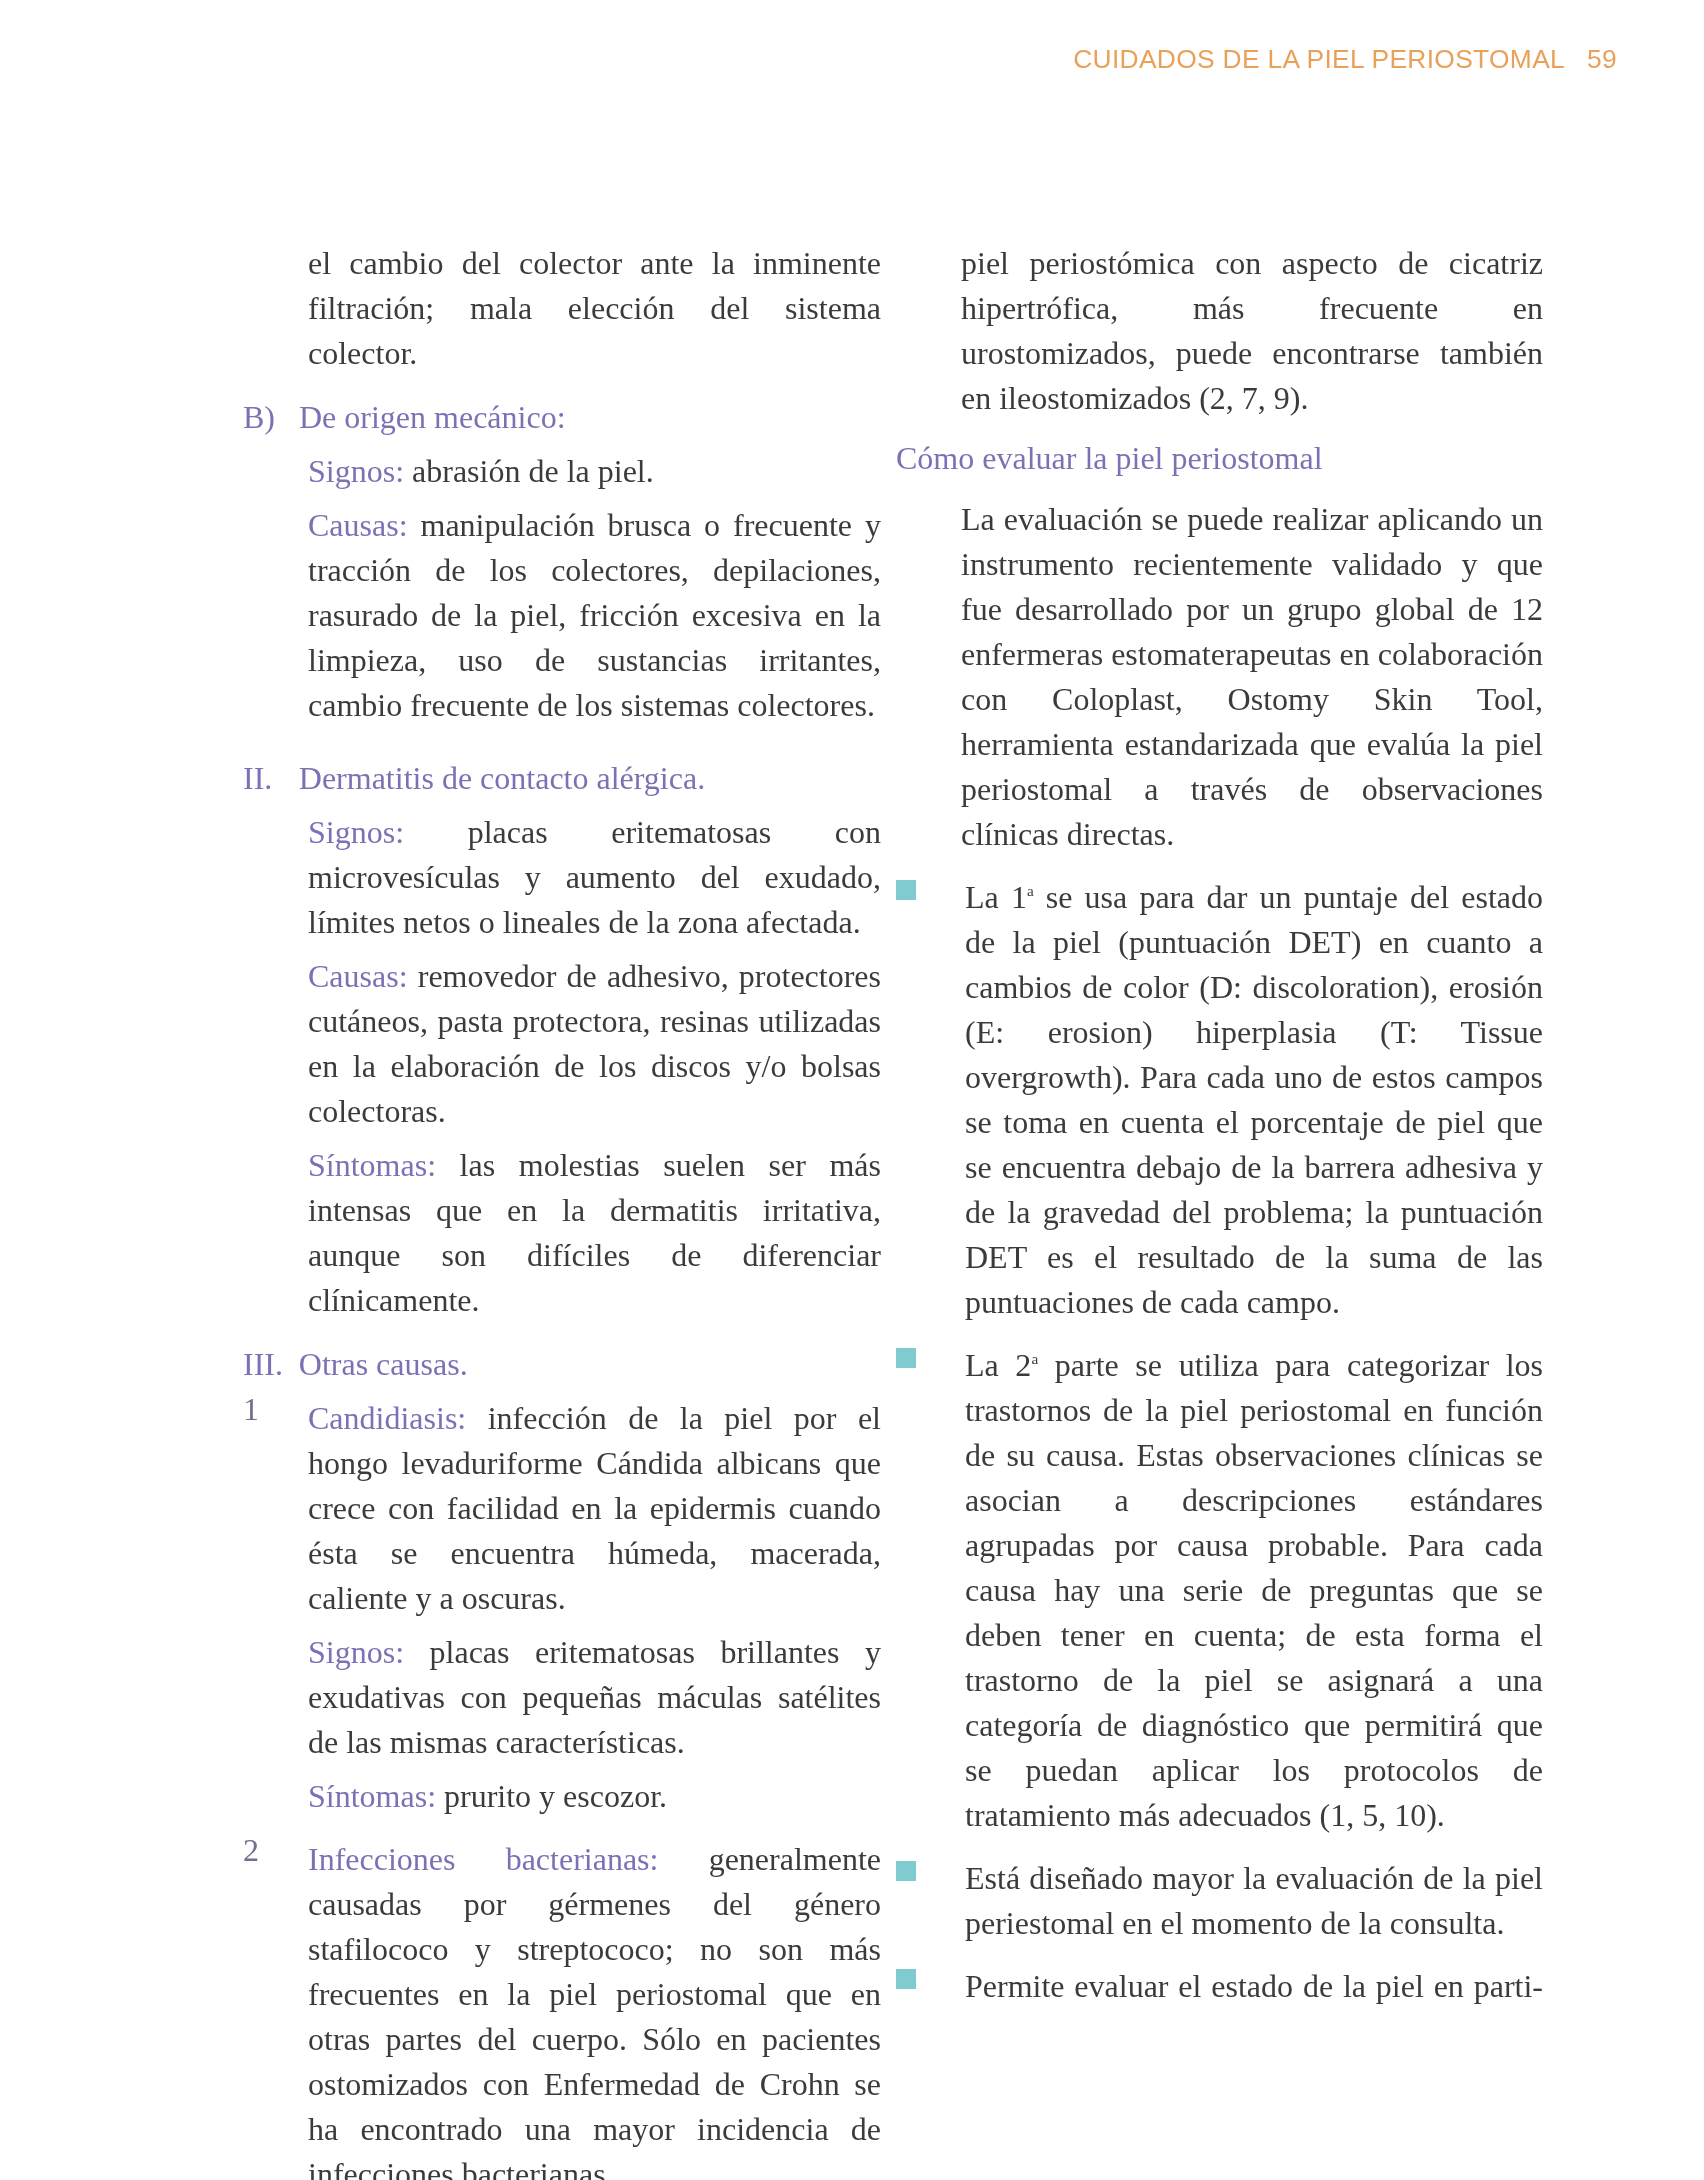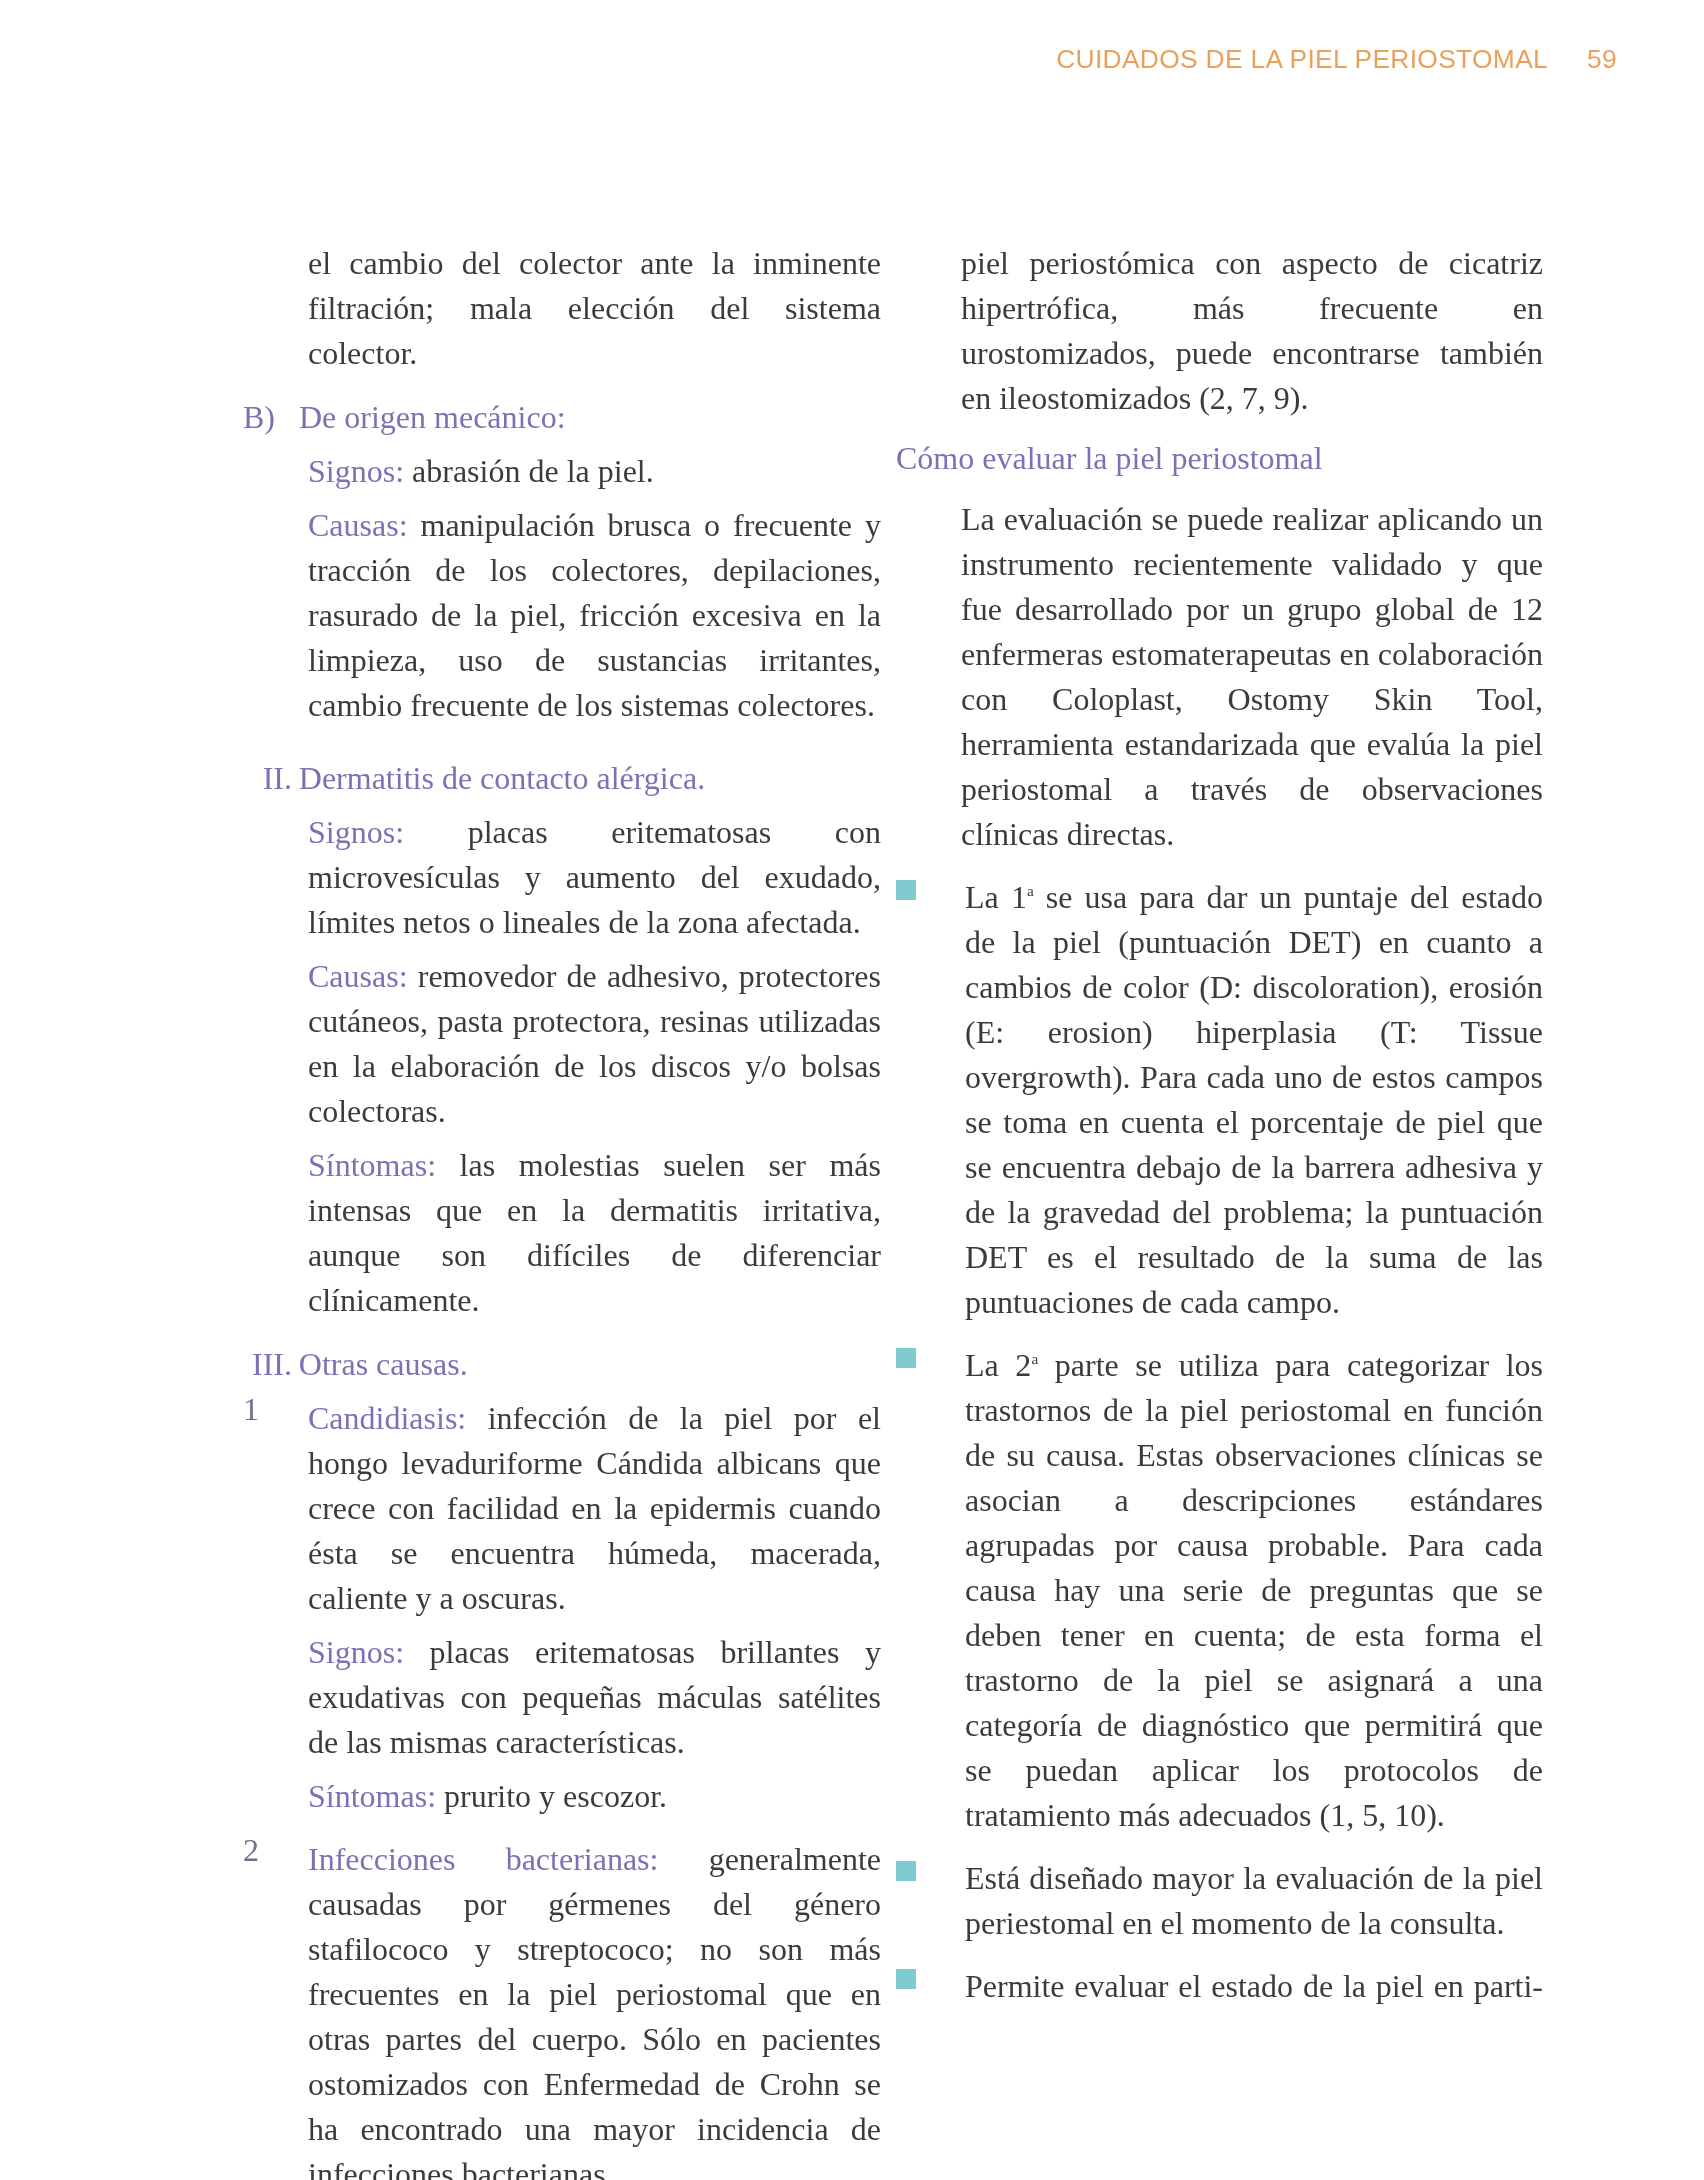--- a/index.html
+++ b/index.html
@@ -5,40 +5,40 @@
   html, body { margin: 0; padding: 0; background: #ffffff; }
   body {
     width: 1704px; height: 2181px; position: relative; overflow: hidden;
     font-family: "Liberation Serif", "DejaVu Serif", serif;
     color: #3b3b3b;
   }
   .running-header {
     position: absolute; top: 44px; right: 87px;
     font-family: "Liberation Sans", "DejaVu Sans", sans-serif;
     font-size: 26.4px; color: #e9a15a; letter-spacing: 0.3px;
-    display: flex; gap: 39px; align-items: baseline;
+    display: flex; gap: 22px; align-items: baseline;
   }
   .col {
     position: absolute; top: 232px;
     font-size: 32px; line-height: 45px;
   }
   .col-left { left: 243px; width: 647px; }
   .col-right { left: 896px; width: 656px; }
   .p { text-align: justify; margin: 9px; }
   .indent { padding-left: 56px; }
   .head { color: #7a72b4; }
   .label { color: #7a72b4; }
   .gap-sm { margin-top: 15.3px; }
   .gap-md { margin-top: 19px; }
   .marker-row { display: flex; }
   .marker {
     width: 56px; flex: 0 0 56px; color: #7a72b4;
   }
   .marker-body { flex: 1; text-align: justify; }
-  .sec-head { display: flex; text-align: right; }
+  .sec-head { display: flex; }
   .sec-head .num { width: 49px; flex: 0 0 auto; margin-right: 6.8px; }
   .bullet-row { display: flex; }
   .bullet {
     flex: 0 0 60px; position: relative;
   }
   .bullet span.sq {
     position: absolute; left: 0; top: 14.5px;
     width: 20.4px; height: 20.4px; background: #7fcbd0; display: block;
   }
   .bullet-body { flex: 1; text-align: justify; }

